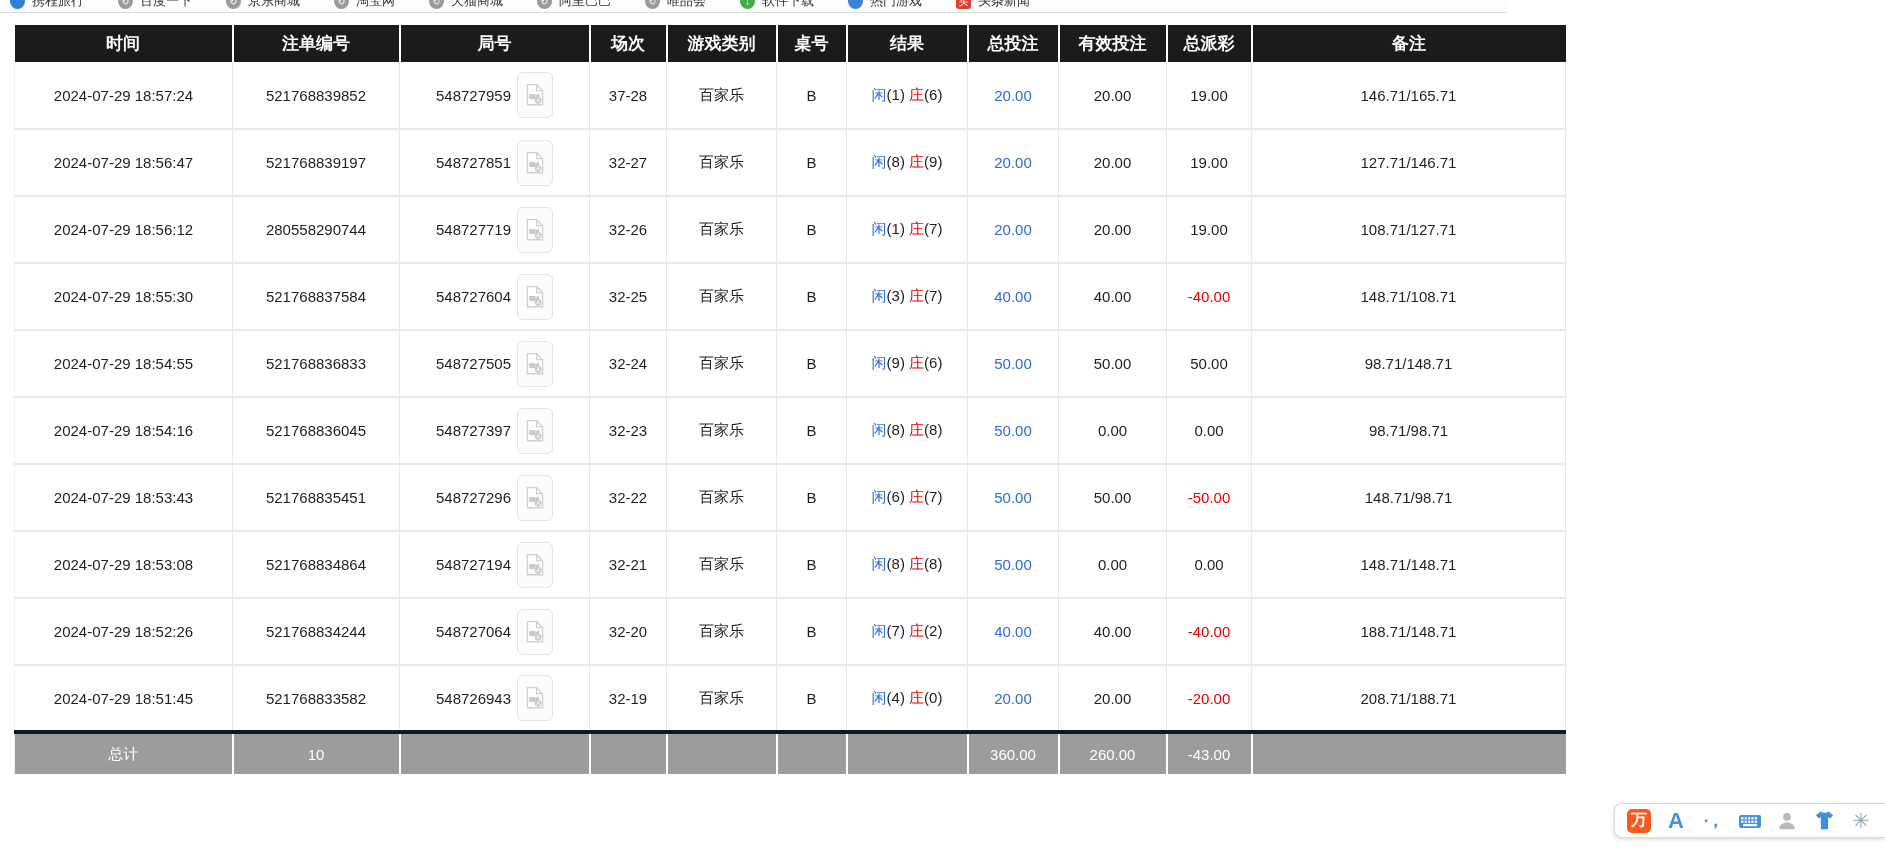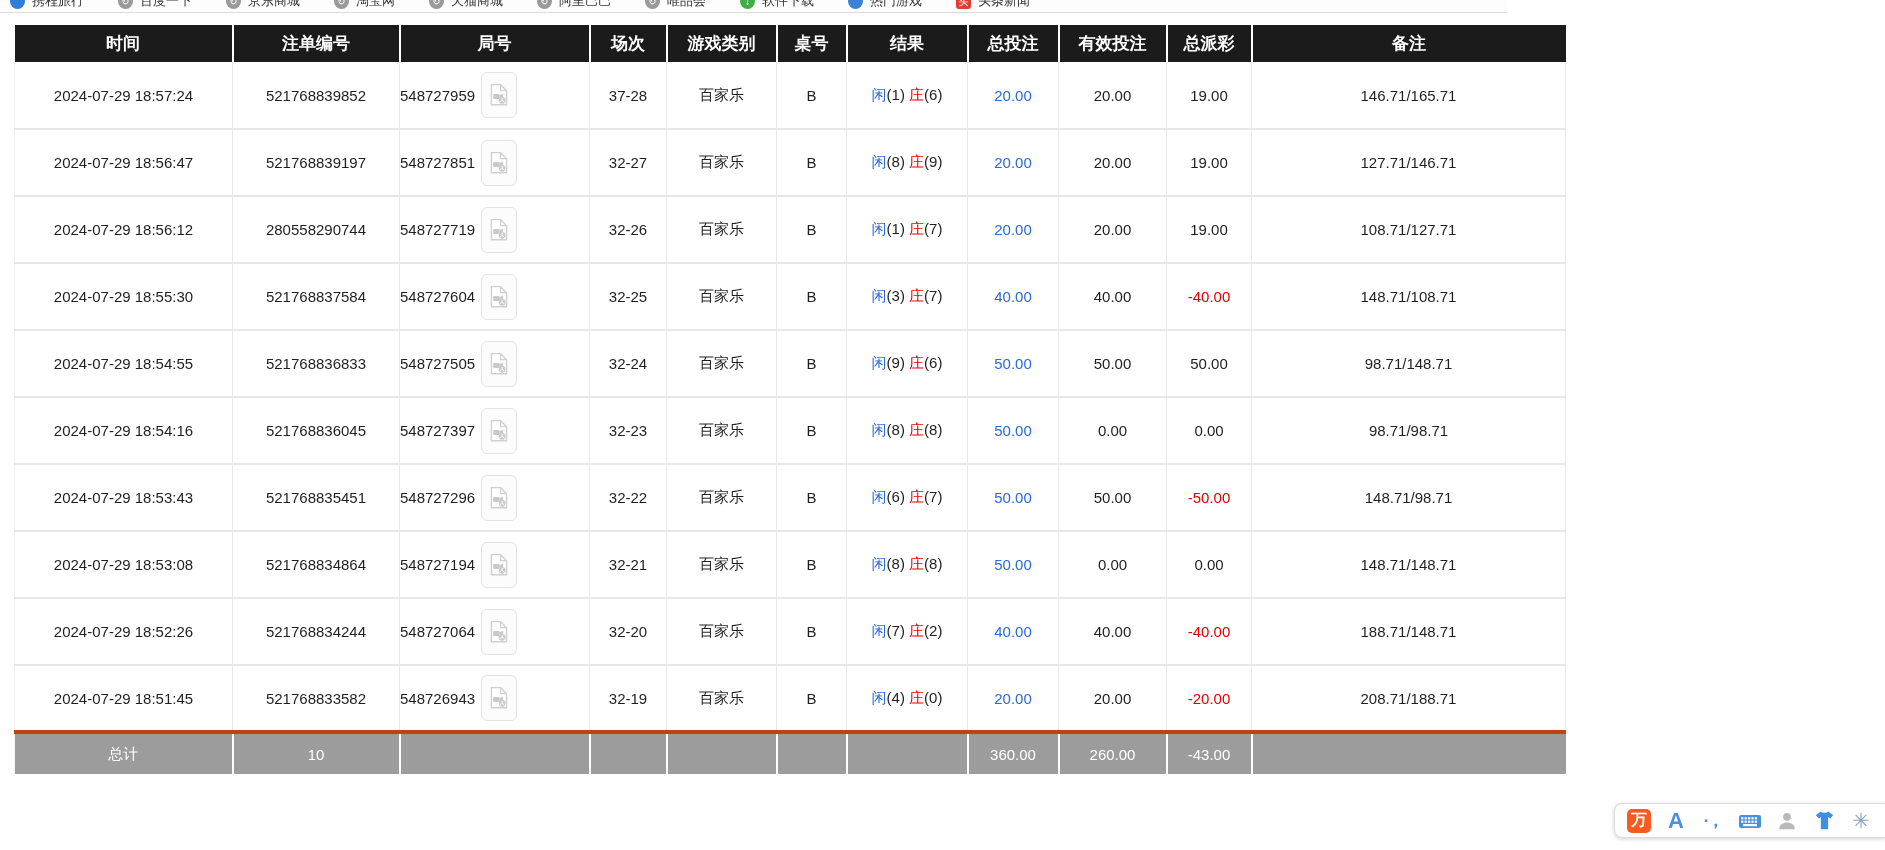--- a/index.html
+++ b/index.html
@@ -23,26 +23,26 @@
                   font-size:15px; color:#1f1f1f; }
   .report-table thead th { background:var(--header-bg); color:#fff; font-weight:bold;
                   height:37px; border-right:2px solid #fff; font-size:17px; }
   .report-table thead th:last-child { border-right:none; }
   .report-table tbody td { height:67px; background:#fff;
                   border-right:1px solid #e8e8e8; border-bottom:2px solid #e8e8e8; }
   .report-table tbody td:first-child { border-left:1px solid #f2f2f2; }
   .report-table tr.summary td { background:var(--summary-bg); color:#fff; height:44px;
                   border-right:2px solid #fff; border-bottom:none; }
   .report-table tr.summary td:last-child { border-right:none; }
-  .report-table tr.summary.total td { border-top:4px solid #c2410c; height:42px; }
+  .report-table tr.summary.total td { border-top:4px solid #0f172a; height:42px; }
 
   .c-blue { color:var(--blue); }
   .c-red  { color:var(--red); }
 
-  .round-wrap { display:flex; align-items:center; justify-content:flex-start; gap:6px; }
+  .round-wrap { display:flex; align-items:center; justify-content:center; gap:6px; }
   .media-btn { width:36px; height:46px; border:1px solid #e3e3e3; border-radius:6px;
                background:#fcfcfc; display:flex; align-items:center; justify-content:center;
                cursor:pointer; padding:0; }
 
   
   .ime-toolbar { position:absolute; top:803px; right:0; height:35px;
                  background:#fff; border:1px solid #dcdcdc; border-right:none;
                  border-radius:8px 0 0 8px; box-shadow:0 1px 4px rgba(0,0,0,.18);
                  display:flex; align-items:center; gap:13px; padding:0 12px 0 12px; }
   .ime-icon { display:flex; align-items:center; justify-content:center; cursor:pointer;

